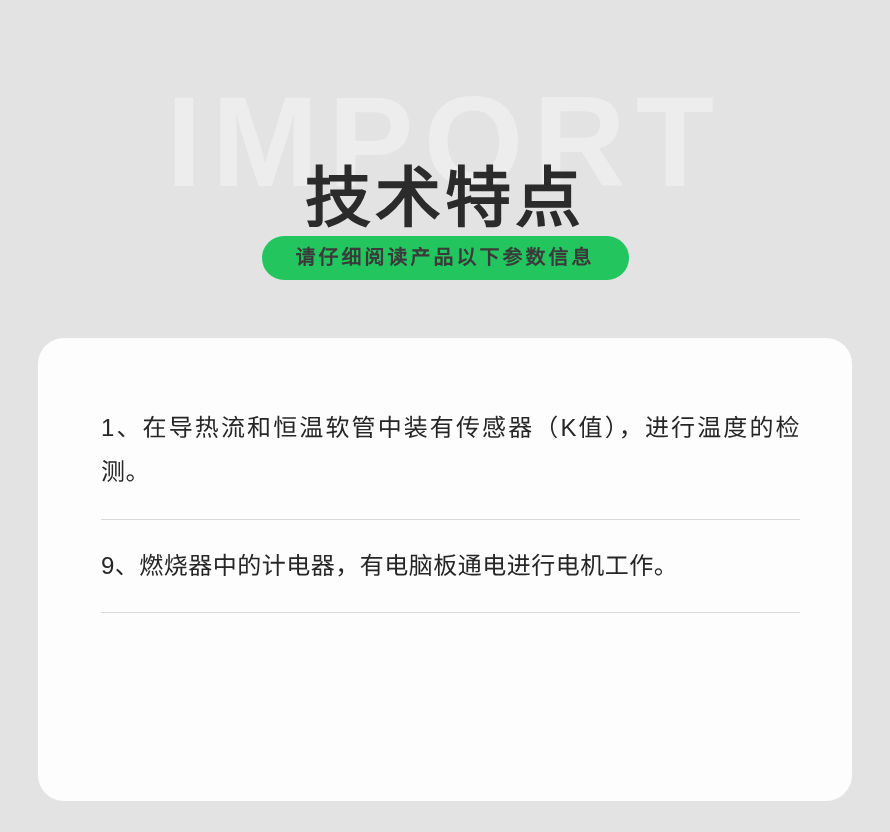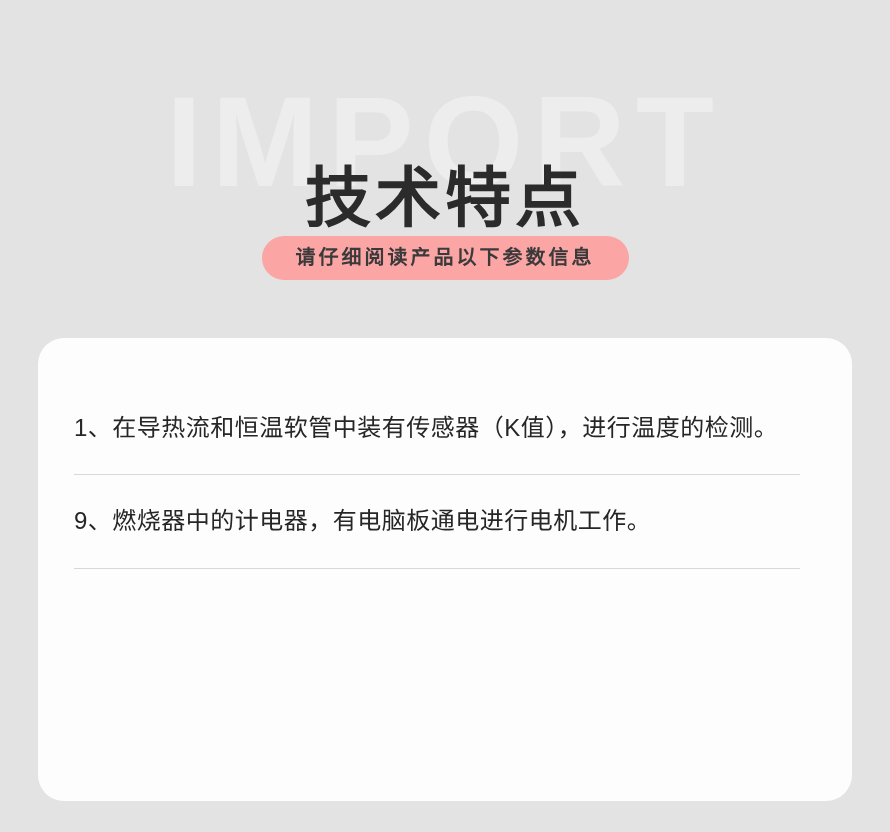--- a/index.html
+++ b/index.html
@@ -65,42 +65,42 @@
     position: absolute;
     top: 236px;
     left: 0;
     width: 100%;
     display: flex;
     justify-content: center;
   }
 
   .subtitle {
     display: inline-block;
-    background: #fca5a5;
+    background: #22c55e;
     border-radius: 22px;
     padding: 9px 34px 11px 34px;
     font-size: 20px;
     font-weight: 700;
     color: #3a3a3a;
     letter-spacing: 3px;
     line-height: 1.2;
     white-space: nowrap;
   }
 
   
   .card {
     position: absolute;
     top: 338px;
     left: 38px;
     width: 814px;
     height: 463px;
     background: #fdfdfd;
     border-radius: 26px;
     box-sizing: border-box;
-    padding: 44px 52px 20px 36px;
+    padding: 44px 52px 20px 63px;
   }
 
   .item {
     font-size: 24px;
     line-height: 1.85;
     color: #262626;
     letter-spacing: 0.5px;
     text-align: justify;
   }
 

